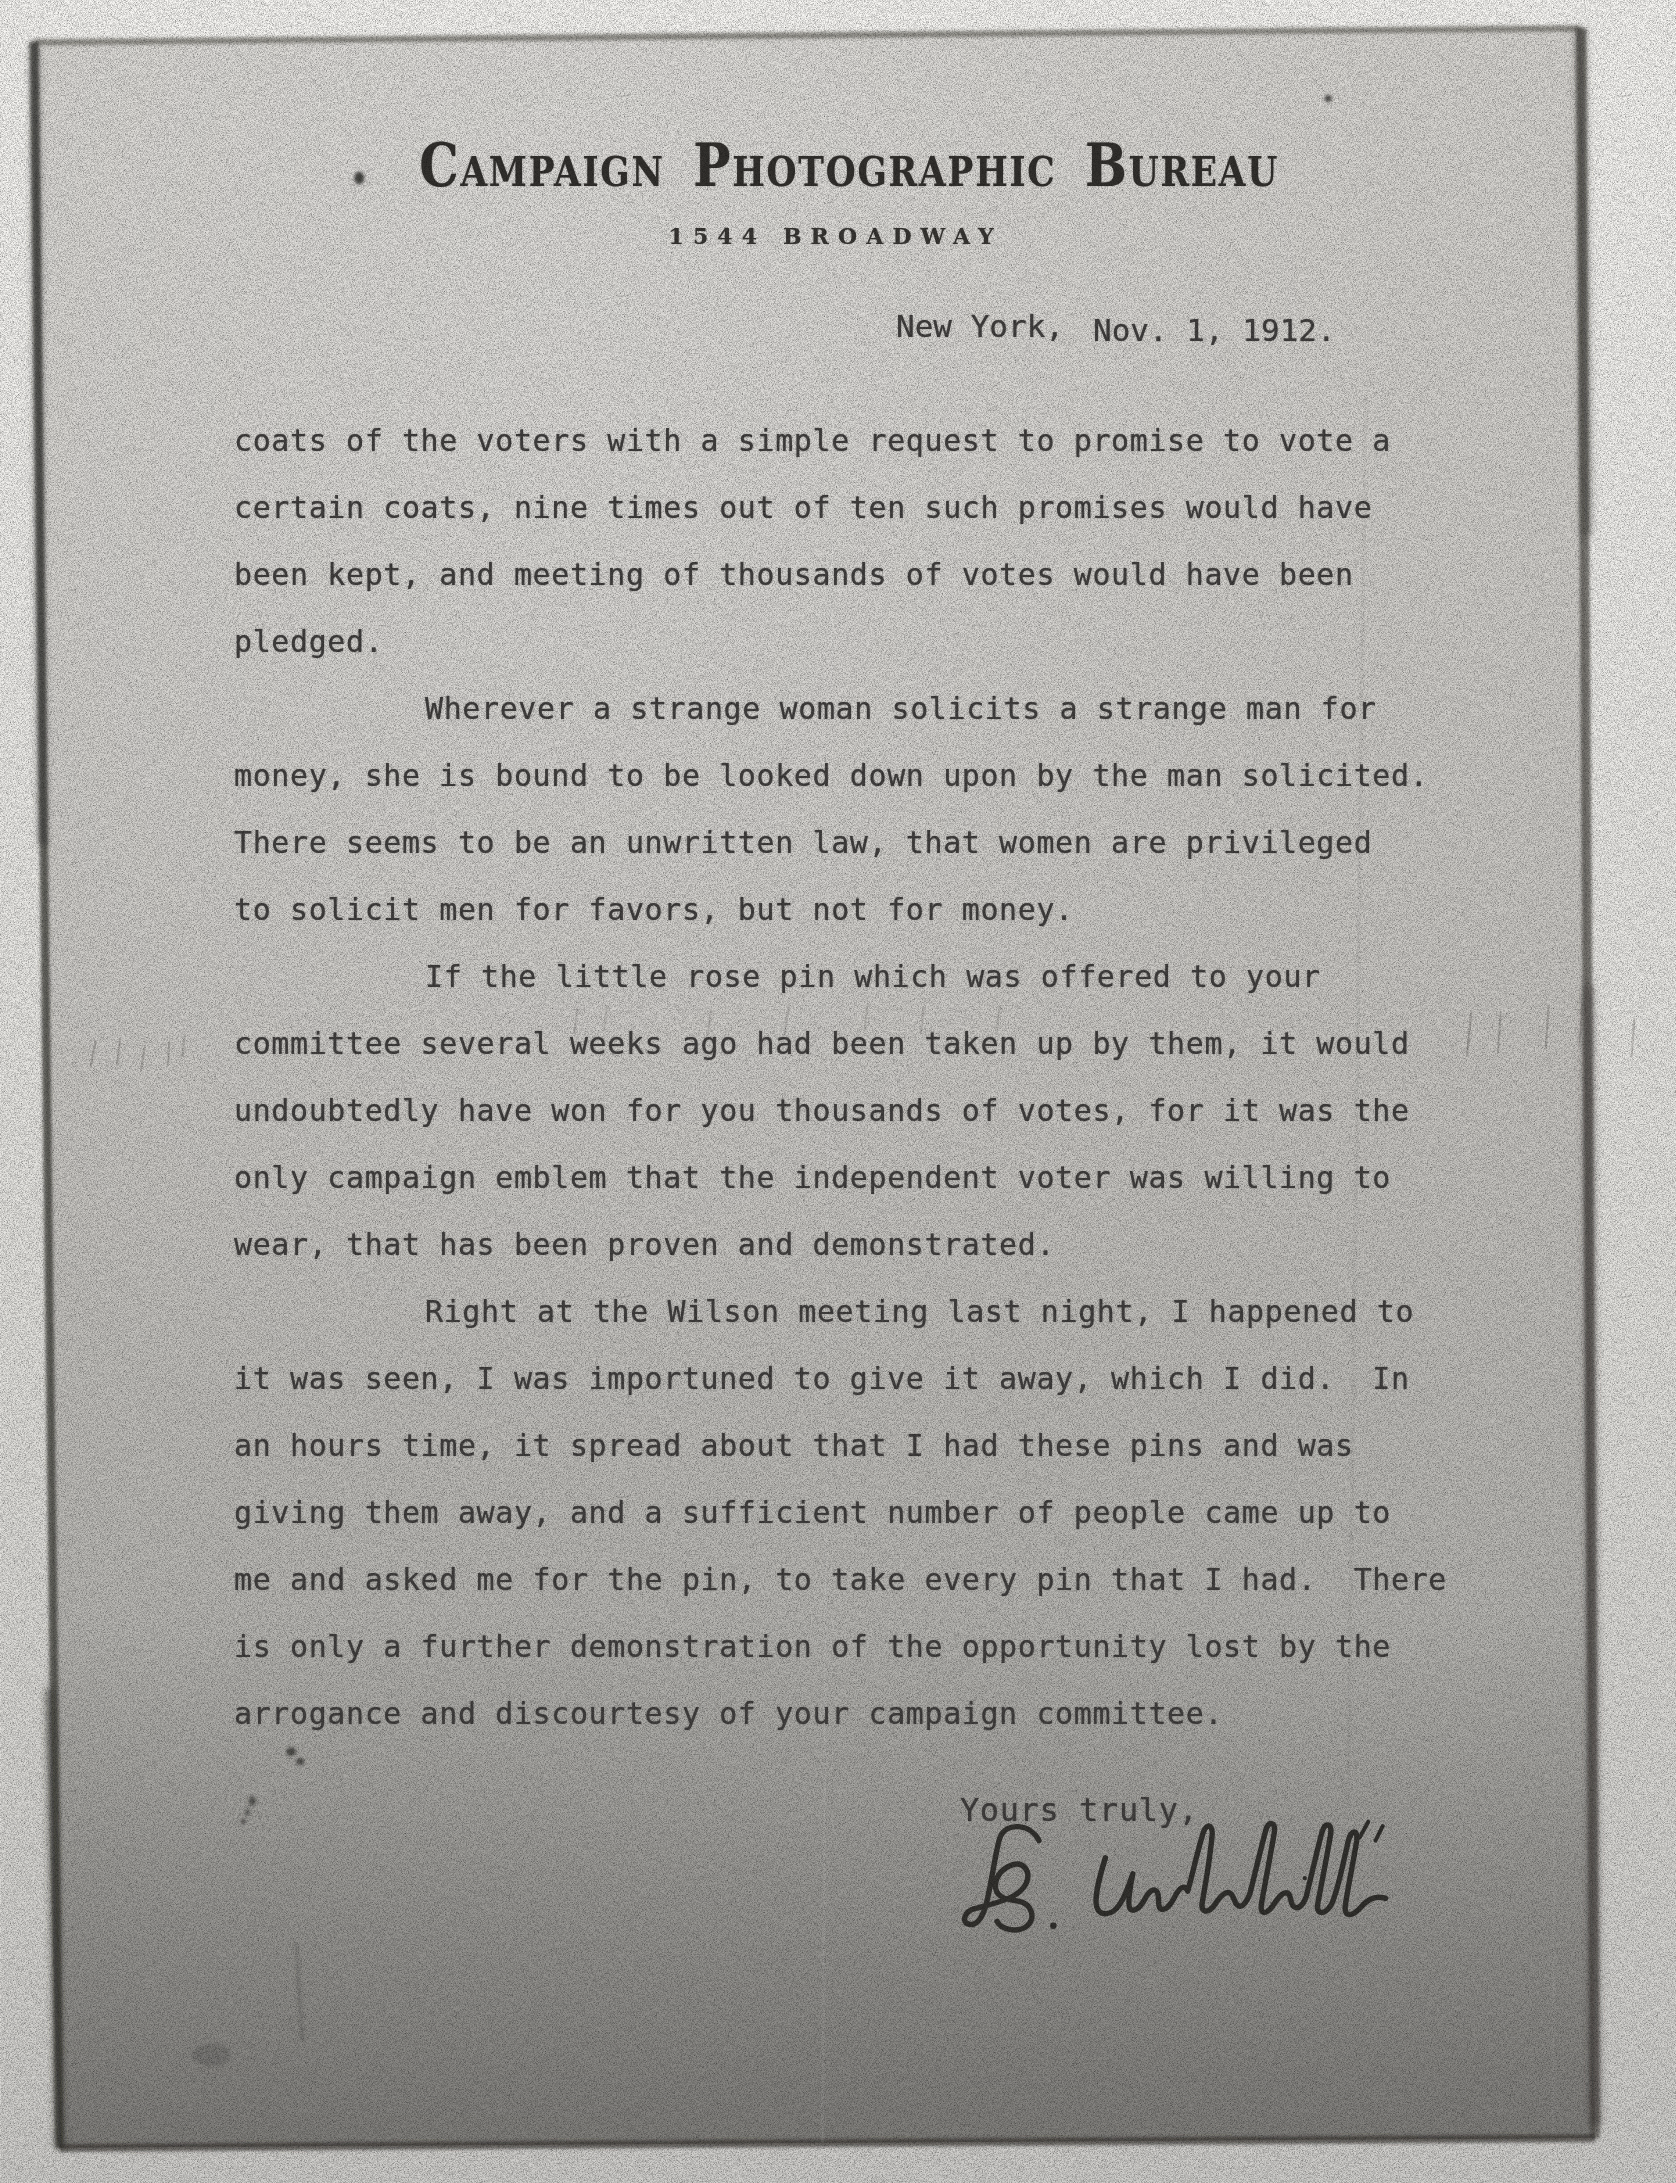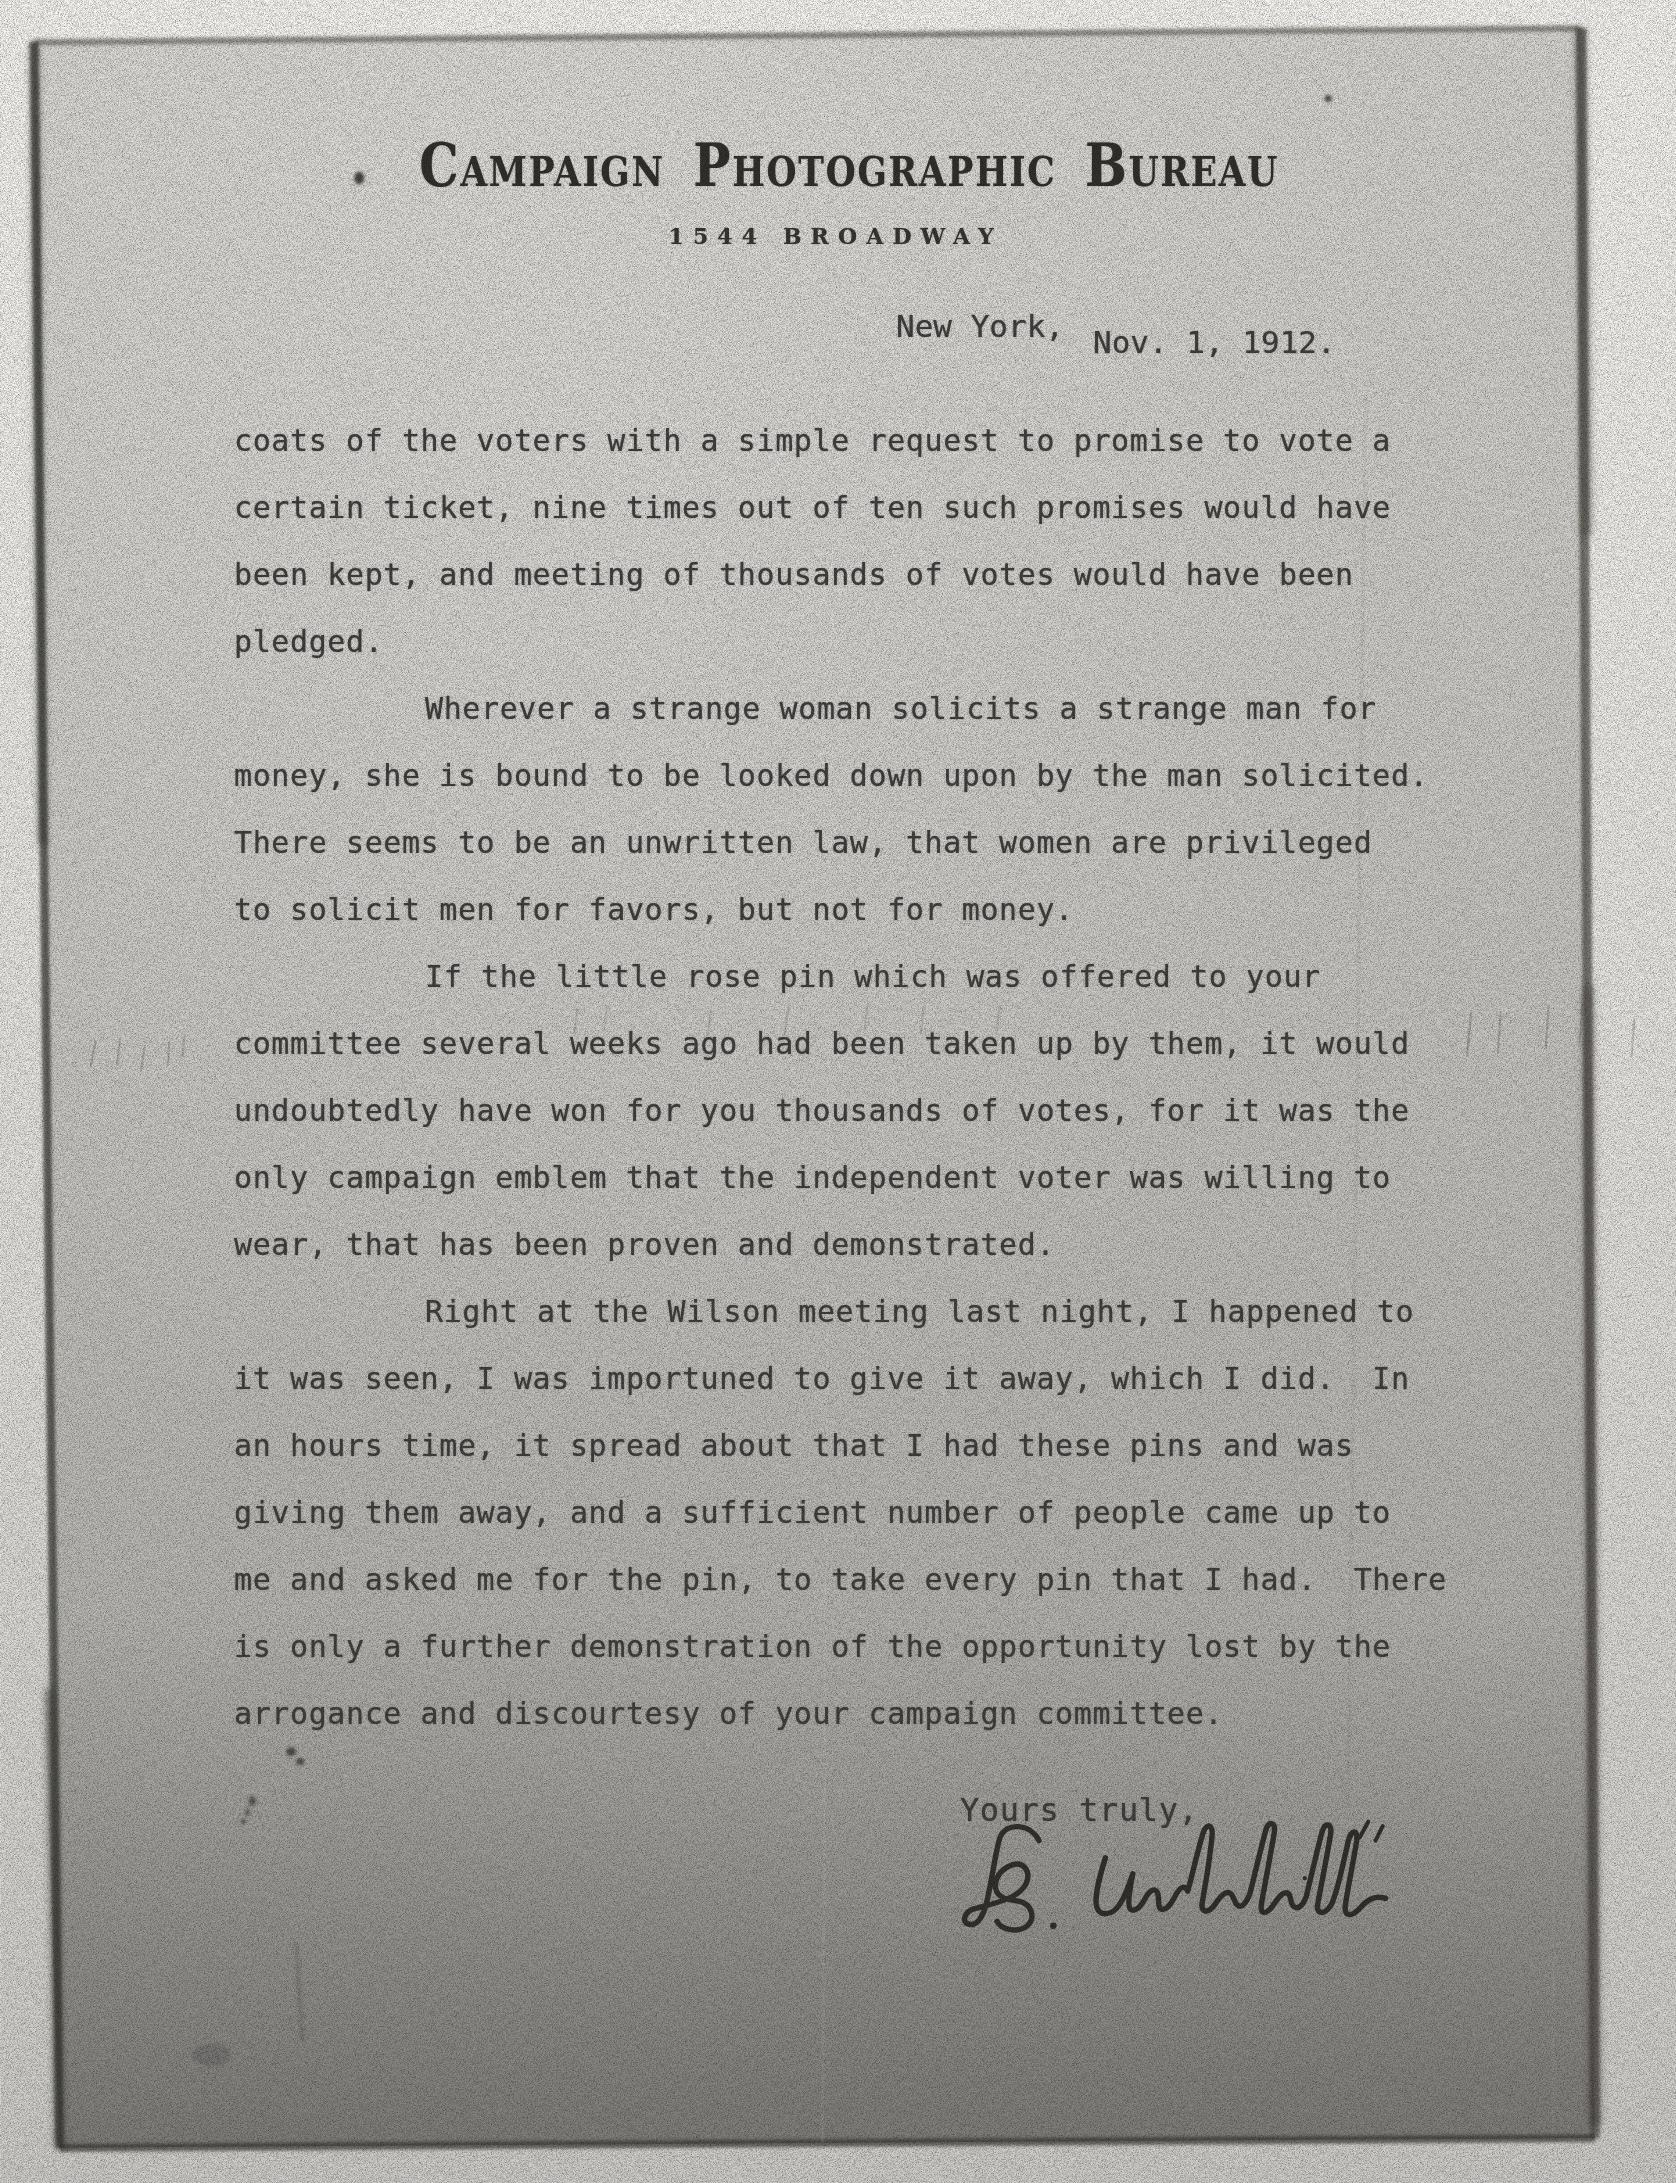--- a/index.html
+++ b/index.html
@@ -69,21 +69,21 @@
     position: absolute;
     top: 308px;
     left: 0;
     width: 1677px;
     height: 42px;
     font-size: 31px;
     text-shadow: 0 0 1.3px rgba(62,60,58,0.75);
     white-space: pre;
   }
   .place { position: absolute; left: 864px; top: 0; margin-left: 32px; }
-  .date  { position: absolute; left: 1093px; top: 16px; text-align: center; }
+  .date  { position: absolute; left: 1093px; top: 4px; text-align: center; }
   .letter-body {
     position: absolute;
     left: 234px;
     top: 407px;
     width: 1253px;
   }
   .line {
     height: 67px;
     line-height: 67px;
     font-size: 30px;
@@ -210,21 +210,21 @@
 
     <div class="addr">1544 Broadway</div>
 
     <div class="dateline">
       <span class="place">New York,</span>
       <span class="date">Nov. 1, 1912.</span>
     </div>
 
     <div class="letter-body">
         <div class="line">coats of the voters with a simple request to promise to vote a</div>
-        <div class="line">certain ticket, nine times out of ten such promises would have</div>
+        <div class="line">certain coats, nine times out of ten such promises would have</div>
         <div class="line">been kept, and meeting of thousands of votes would have been</div>
         <div class="line">pledged.</div>
         <div class="line indent">Wherever a strange woman solicits a strange man for</div>
         <div class="line">money, she is bound to be looked down upon by the man solicited.</div>
         <div class="line">There seems to be an unwritten law, that women are privileged</div>
         <div class="line">to solicit men for favors, but not for money.</div>
         <div class="line indent">If the little rose pin which was offered to your</div>
         <div class="line">committee several weeks ago had been taken up by them, it would</div>
         <div class="line">undoubtedly have won for you thousands of votes, for it was the</div>
         <div class="line">only campaign emblem that the independent voter was willing to</div>

